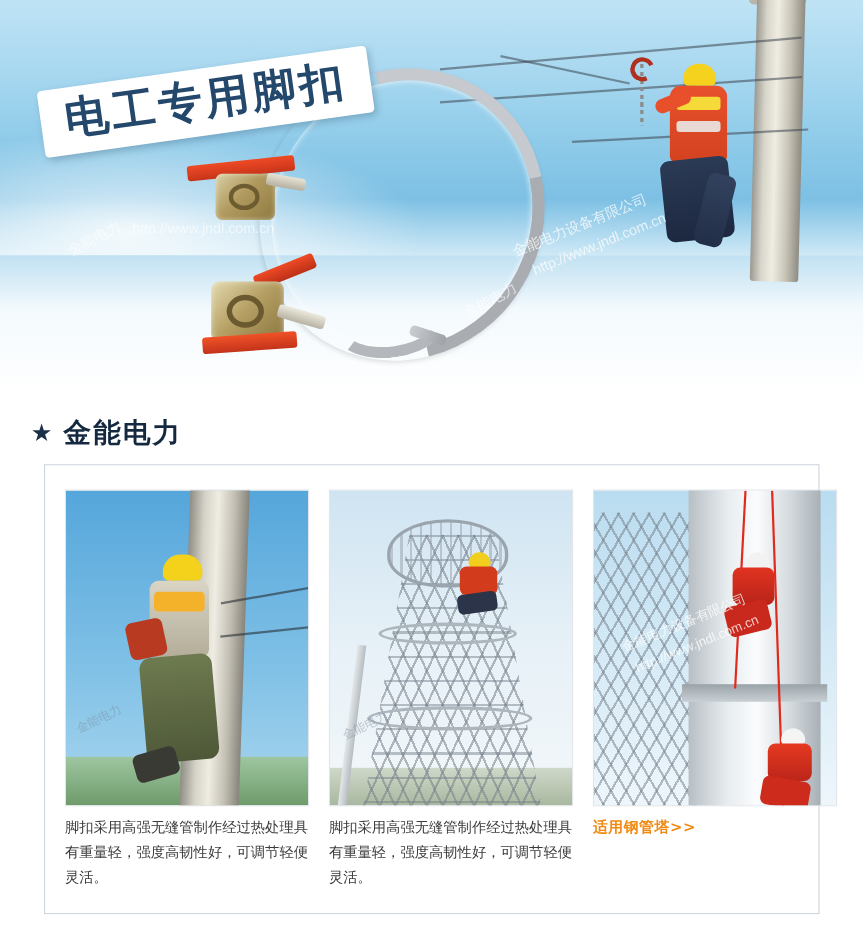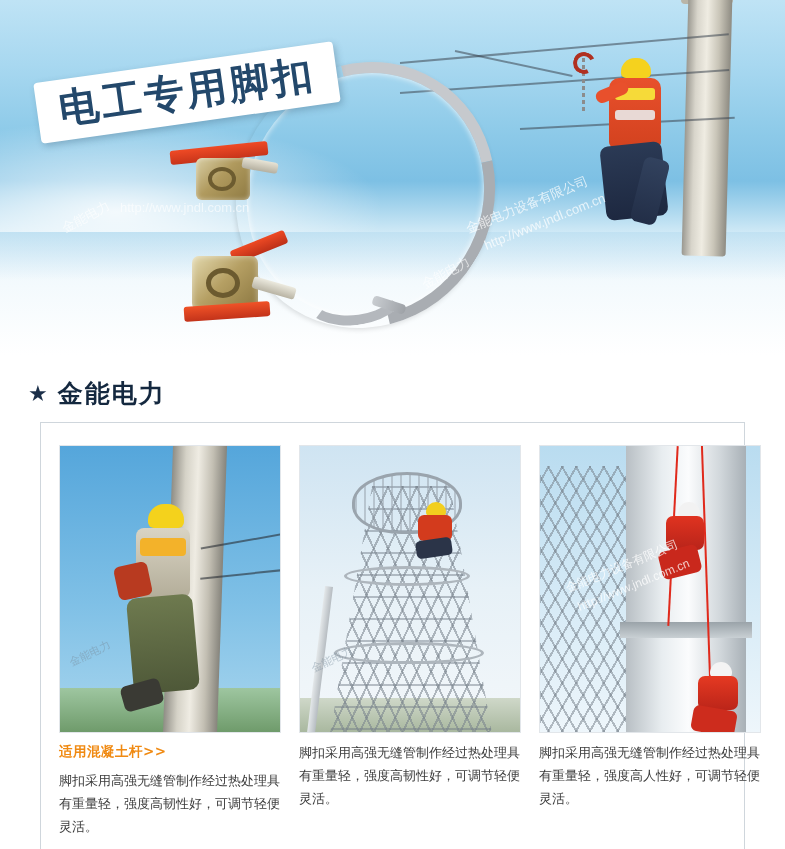--- a/index.html
+++ b/index.html
@@ -478,21 +478,20 @@
         <div class="man">
           <div class="helmet"></div>
           <div class="torso"></div>
           <div class="vest"></div>
           <div class="tool"></div>
           <div class="pants"></div>
           <div class="boot"></div>
         </div>
         <div class="wm dark" style="left:8px; top:200px; transform:rotate(-26deg); font-size:11px;">金能电力</div>
       </div>
-      <div class="card-title">适用混凝土杆&gt;&gt;</div>
       <div class="card-text">脚扣采用高强无缝管制作经过热处理具有重量轻，强度高韧性好，可调节轻便灵活。</div>
     </div>
 
     <div class="card">
       <div class="thumb t2">
         <div class="ground"></div>
         <div class="tower"></div>
         <div class="dish"></div>
         <div class="ring1"></div>
         <div class="ring2"></div>
@@ -520,17 +519,17 @@
           <div class="legs"></div>
         </div>
         <div class="manB">
           <div class="helmet"></div>
           <div class="torso"></div>
           <div class="legs"></div>
         </div>
         <div class="wm" style="left:22px; top:112px; transform:rotate(-22deg); color:rgba(255,255,255,0.75); font-size:12px;">金能电力设备有限公司</div>
         <div class="wm" style="left:34px; top:132px; transform:rotate(-22deg); color:rgba(255,255,255,0.75); font-size:12px;">http://www.jndl.com.cn</div>
       </div>
-      <div class="card-text">脚扣采用高强无缝管制作经过热处理具有重量轻，强度高人性好，可调节轻便灵活。</div>
+      <div class="card-title">适用钢管塔&gt;&gt;</div>
     </div>
 
   </div>
 </div>
 
 </body></html>

